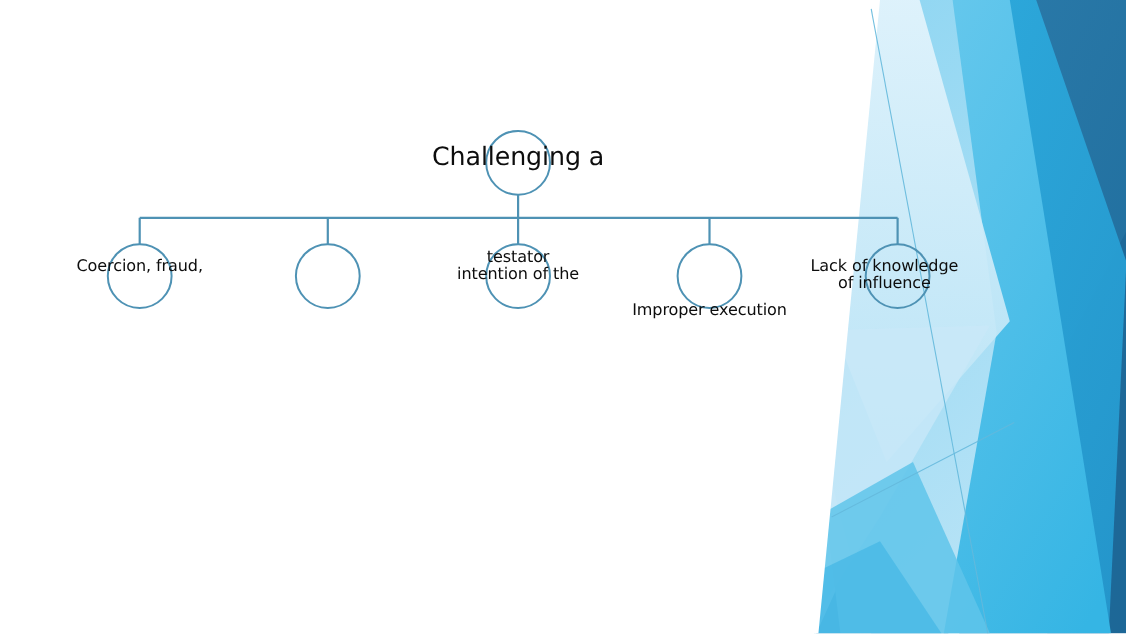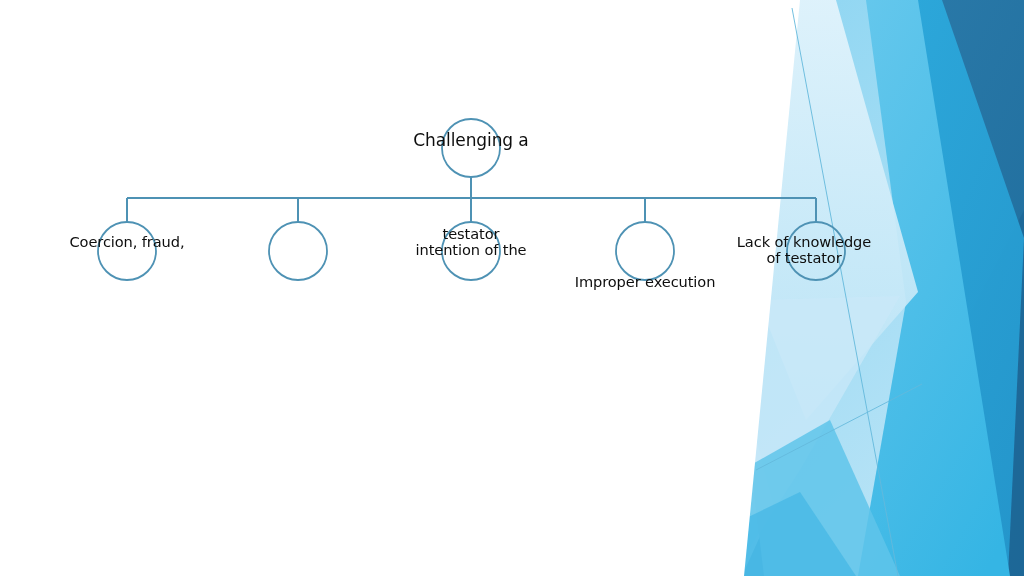--- a/index.html
+++ b/index.html
@@ -37,21 +37,21 @@
     position: absolute;
     text-align: center;
     color: #0d0d0d;
     font-family: "DejaVu Sans", sans-serif;
     font-weight: 400;
     line-height: 1.13;
     white-space: nowrap;
     letter-spacing: -0.1px;
   }
   .node-root {
-    font-size: 17px;
+    font-size: 23px;
     line-height: 1.2;
   }
   .node-child {
     font-size: 14.6px;
   }
   .logo {
     position: absolute;
     left: 858px;
     top: 528px;
     width: 166px;
@@ -197,17 +197,17 @@
     <div>testator</div>
     <div>intention of the</div>
   </div>
 
   <div class="node-label node-child" style="left:525px; top:243px; width:240px;margin-top:31px;">
     <div>Improper execution</div>
   </div>
 
   <div class="node-label node-child" style="left:684px; top:234px; width:240px;">
     <div>Lack of knowledge</div>
-    <div>of testator</div>
+    <div>of influence</div>
   </div>
 
 
 </div>
 
 </body></html>

